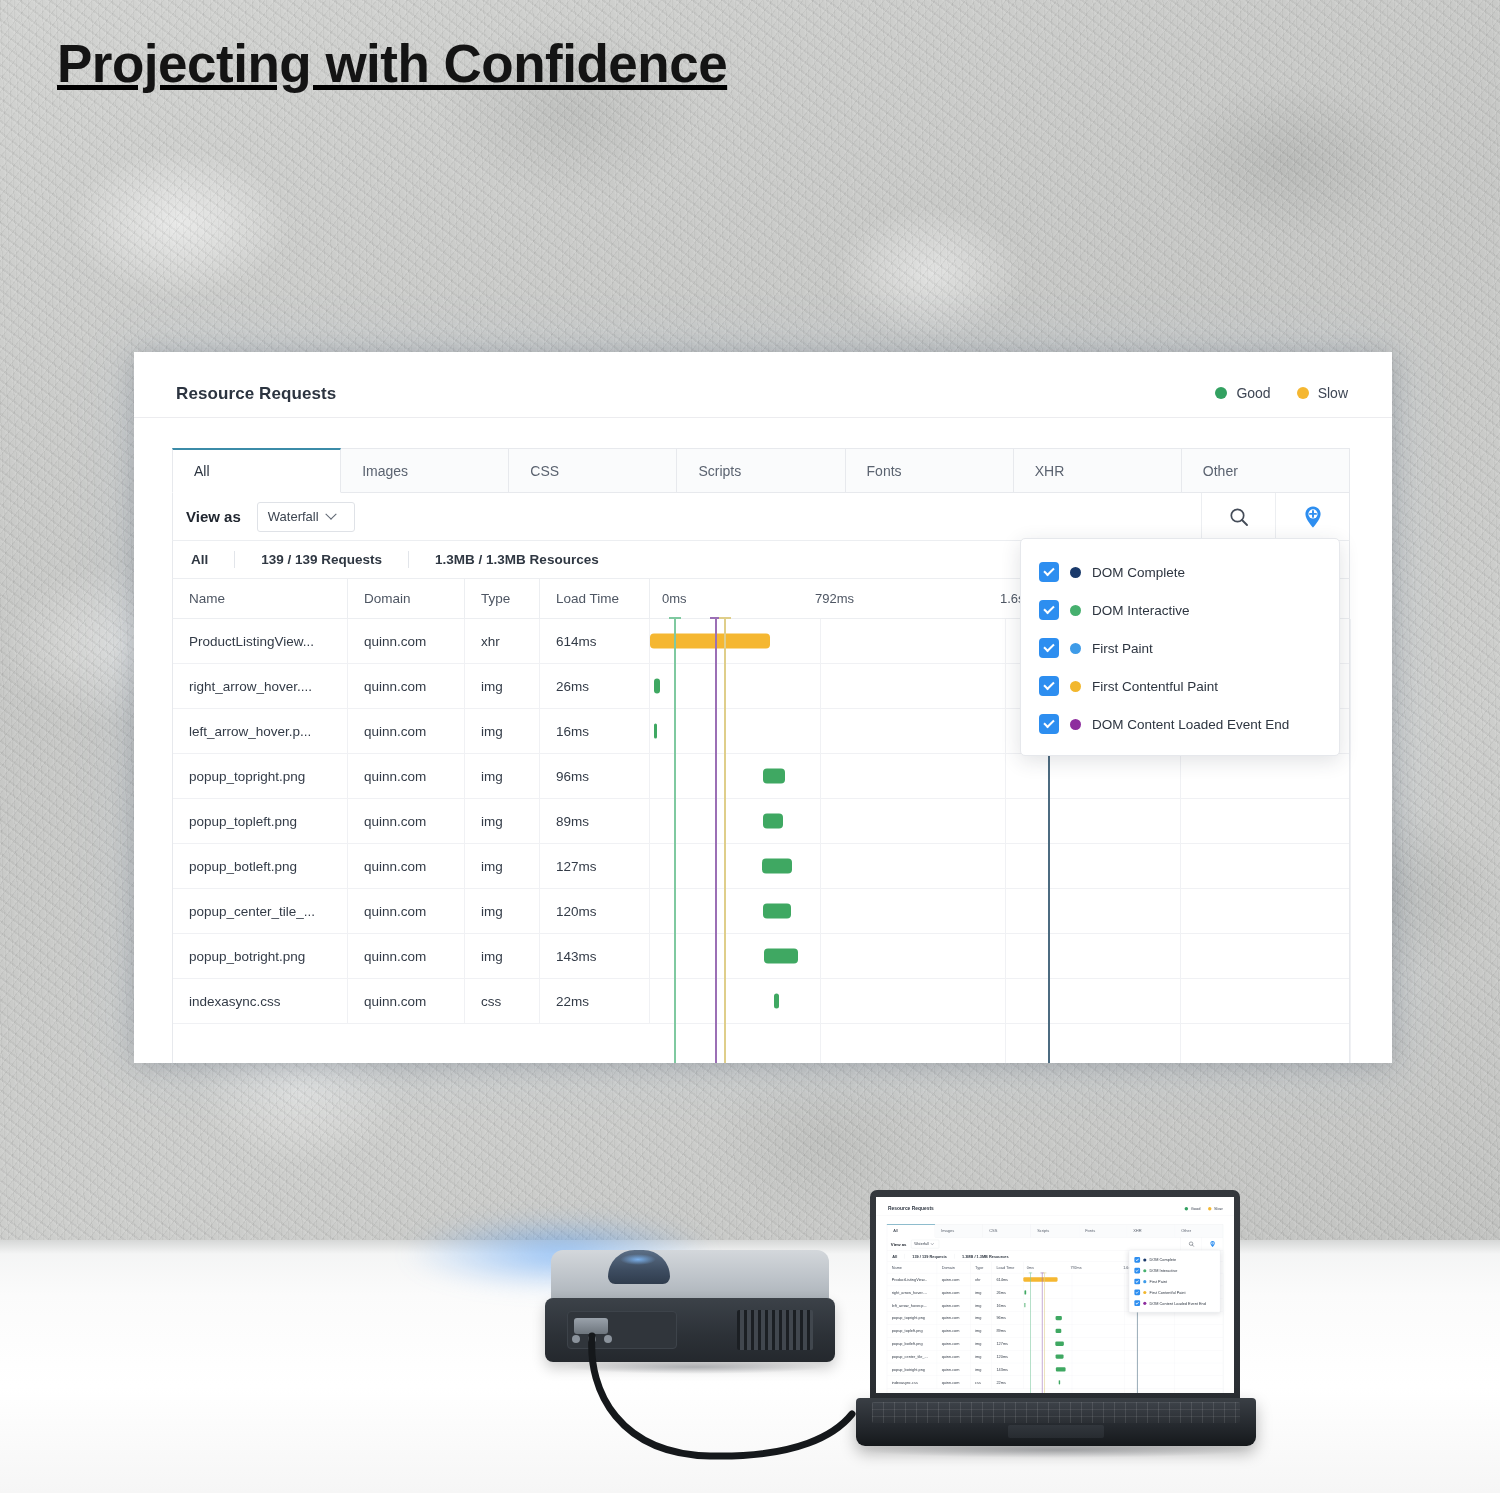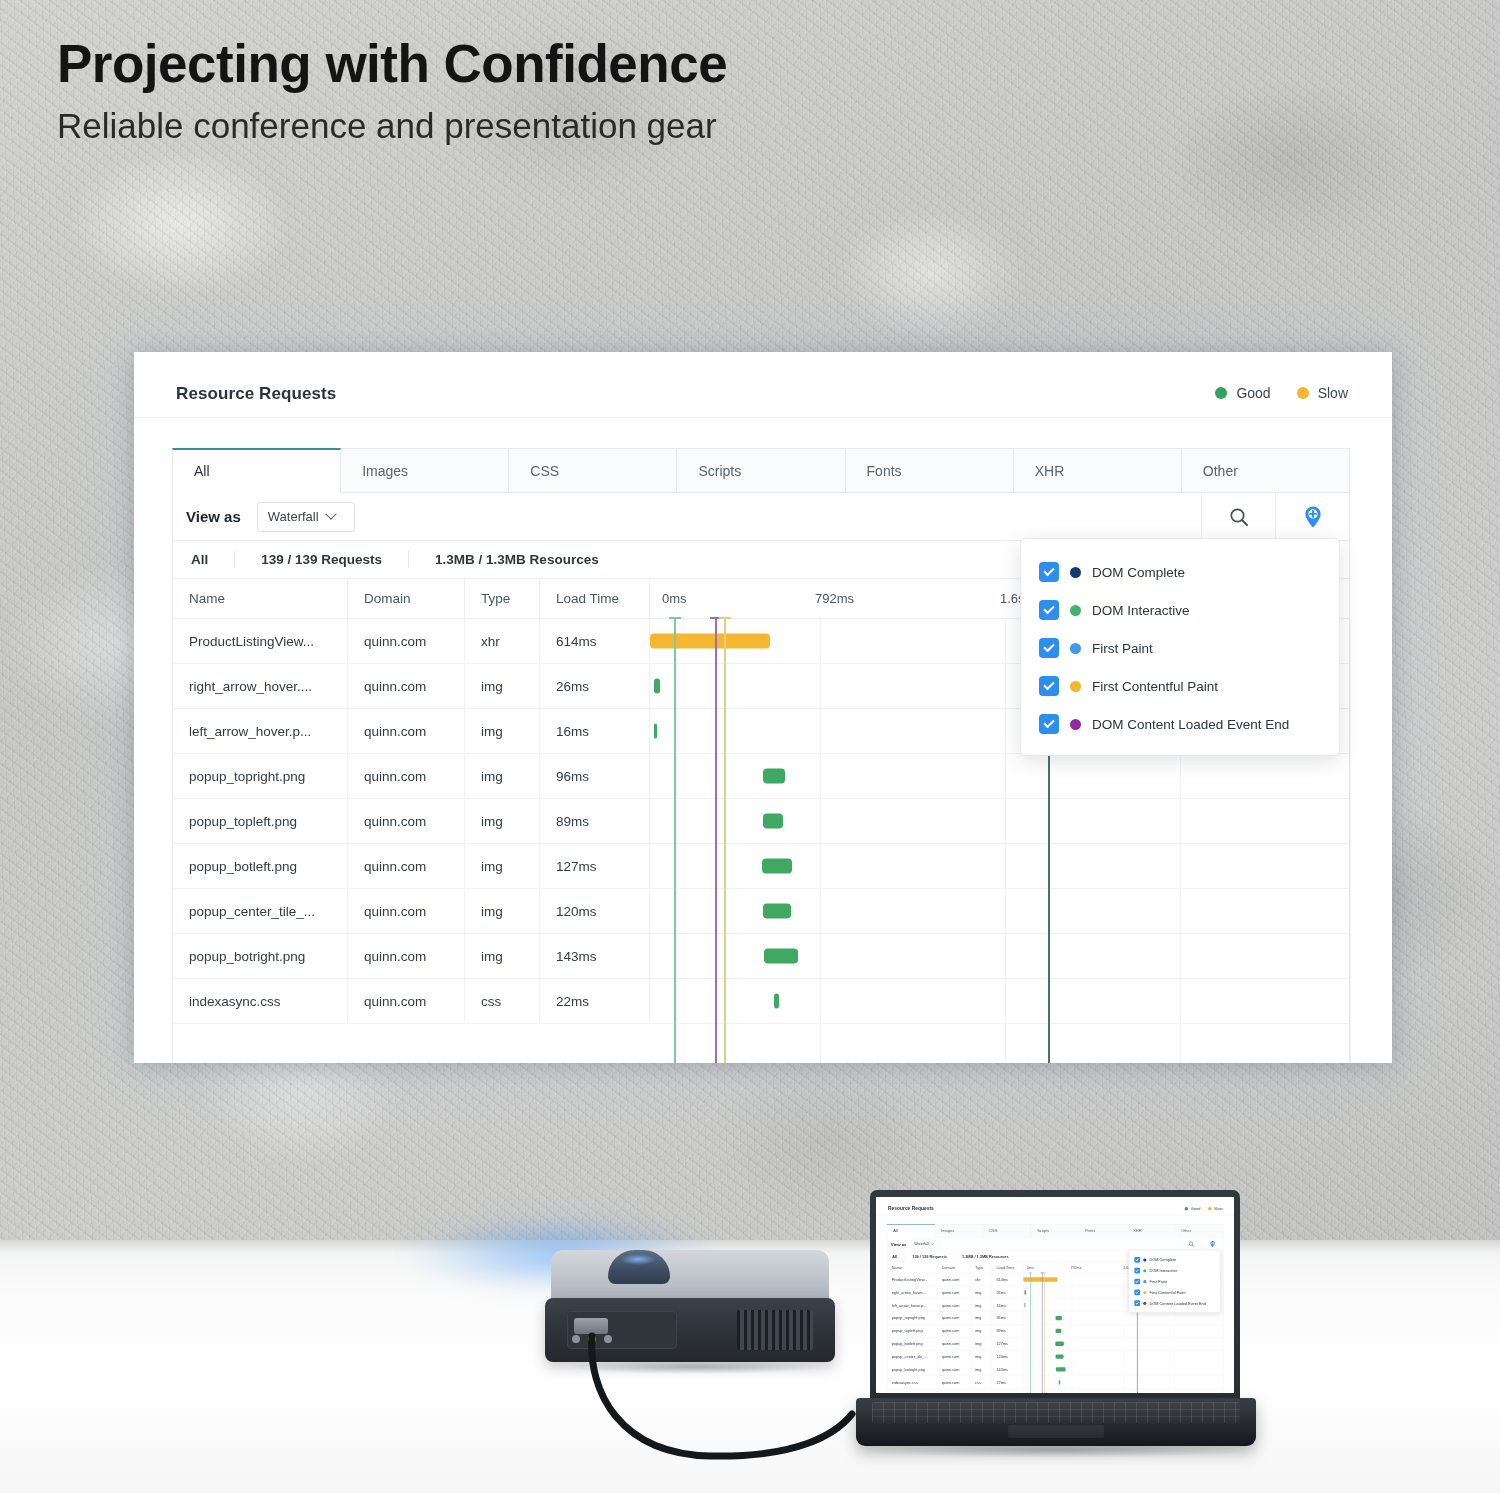--- a/index.html
+++ b/index.html
@@ -39,21 +39,21 @@
   #floor {
     position: absolute; left: 0; top: 1240px; width: 1500px; height: 253px;
     background: linear-gradient(180deg, #f2f3f3 0%, #fbfbfb 22%, #ffffff 58%, #f6f6f6 100%);
   }
   #floor::before {
     content: ""; position: absolute; left: 0; top: 0; width: 1500px; height: 14px;
     background: linear-gradient(180deg, rgba(150,152,150,.30), rgba(255,255,255,0));
   }
 
   
-  #headline { position: absolute; left: 57px; top: 36px; width: 900px; }
+  #headline { position: absolute; left: 57px; top: 36px; width: 900px; text-decoration: underline; }
   #headline .h1 {
     font-size: 53px; font-weight: bold; color: #141414; letter-spacing: -.5px;
     line-height: 1.04; white-space: nowrap;
   }
   #headline .h2 {
     font-size: 35px; font-weight: normal; color: #2a2a2a; margin-top: 16px;
     line-height: 1.1; white-space: nowrap;
   }
 
   
@@ -234,21 +234,20 @@
           transform: scale(0.2855); transform-origin: 0 0; }
 </style>
 </head>
 <body>
 
 <div id="wall"></div>
 <div id="floor"></div>
 
 <div id="headline">
   <div class="h1">Projecting with Confidence</div>
-  <div class="h2">Reliable conference and presentation gear</div>
 </div>
 
 <div id="beam"></div>
 
 <div id="screen">
   <div id="screenInner">
 
     <div class="panel-head">
       <div class="panel-title">Resource Requests</div>
       <div class="legend" id="legendHost">

